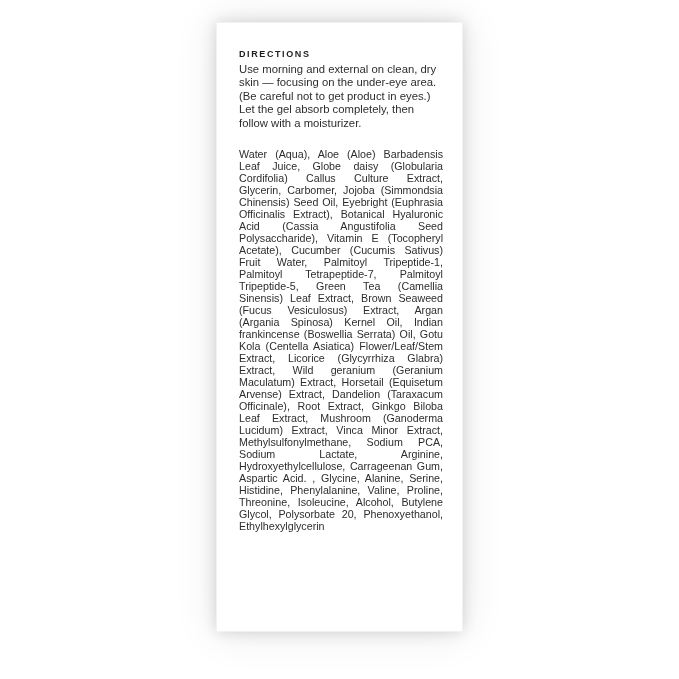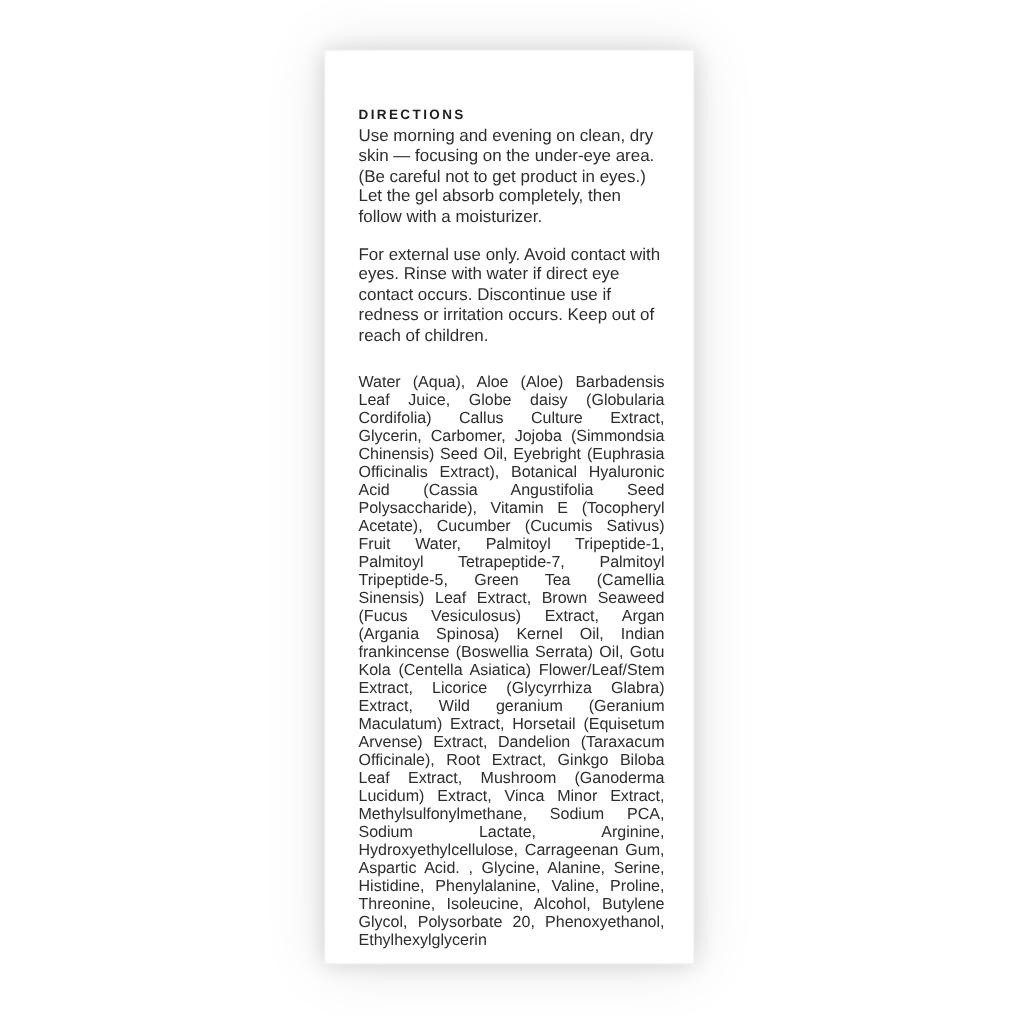--- a/index.html
+++ b/index.html
@@ -15,25 +15,25 @@
     background: #ffffff;
     display: flex;
     justify-content: center;
     align-items: flex-start;
     overflow: hidden;
   }
   .panel {
     box-sizing: border-box;
     width: 247px;
     height: 610px;
-    margin-top: 33px;
+    margin-top: 22px;
     background: #ffffff;
     border: 1px solid rgba(0,0,0,0.05);
     box-shadow: 0 0 14px rgba(0,0,0,0.14), 0 0 40px rgba(0,0,0,0.10);
-    padding: 37px 19px 0 22px;
+    padding: 26px 19px 0 22px;
     overflow: hidden;
   }
   .section-heading {
     margin: 0 0 4px 0;
     font-size: 9px;
     font-weight: bold;
     letter-spacing: 1.6px;
     color: #1d1d1d;
   }
   .directions-para {
@@ -59,22 +59,21 @@
   }
 </style>
 </head>
 <body>
 
 <div class="stage">
   <div class="panel">
 
     <section class="directions-section">
       <h2 class="section-heading">DIRECTIONS</h2>
-      <p class="directions-para">Use morning and evening on clean, dry skin — focusing on the under-eye area. (Be careful not to get product in eyes.) Let the gel absorb completely, then follow with a moisturizer.</p>
-      <p class="directions-para">For external use only. Avoid contact with eyes. Rinse with water if direct eye contact occurs. Discontinue use if redness or irritation occurs. Keep out of reach of children.</p>
+      <p class="directions-para">Use morning and external on clean, dry skin — focusing on the under-eye area. (Be careful not to get product in eyes.) Let the gel absorb completely, then follow with a moisturizer.</p>
     </section>
 
     <section class="ingredients-section">
       <p class="ingredients-para">Water (Aqua), Aloe (Aloe) Barbadensis Leaf Juice, Globe daisy (Globularia Cordifolia) Callus Culture Extract, Glycerin, Carbomer, Jojoba (Simmondsia Chinensis) Seed Oil, Eyebright (Euphrasia Officinalis Extract), Botanical Hyaluronic Acid (Cassia Angustifolia Seed Polysaccharide), Vitamin E (Tocopheryl Acetate), Cucumber (Cucumis Sativus) Fruit Water, Palmitoyl Tripeptide-1, Palmitoyl Tetrapeptide-7, Palmitoyl Tripeptide-5, Green Tea (Camellia Sinensis) Leaf Extract, Brown Seaweed (Fucus Vesiculosus) Extract, Argan (Argania Spinosa) Kernel Oil, Indian frankincense (Boswellia Serrata) Oil, Gotu Kola (Centella Asiatica) Flower/Leaf/Stem Extract, Licorice (Glycyrrhiza Glabra) Extract, Wild geranium (Geranium Maculatum) Extract, Horsetail (Equisetum Arvense) Extract, Dandelion (Taraxacum Officinale), Root Extract, Ginkgo Biloba Leaf Extract, Mushroom (Ganoderma Lucidum) Extract, Vinca Minor Extract, Methylsulfonylmethane, Sodium PCA, Sodium Lactate, Arginine, Hydroxyethylcellulose, Carrageenan Gum, Aspartic Acid. , Glycine, Alanine, Serine, Histidine, Phenylalanine, Valine, Proline, Threonine, Isoleucine, Alcohol, Butylene Glycol, Polysorbate 20, Phenoxyethanol, Ethylhexylglycerin</p>
     </section>
 
   </div>
 </div>
 
 </body></html>

